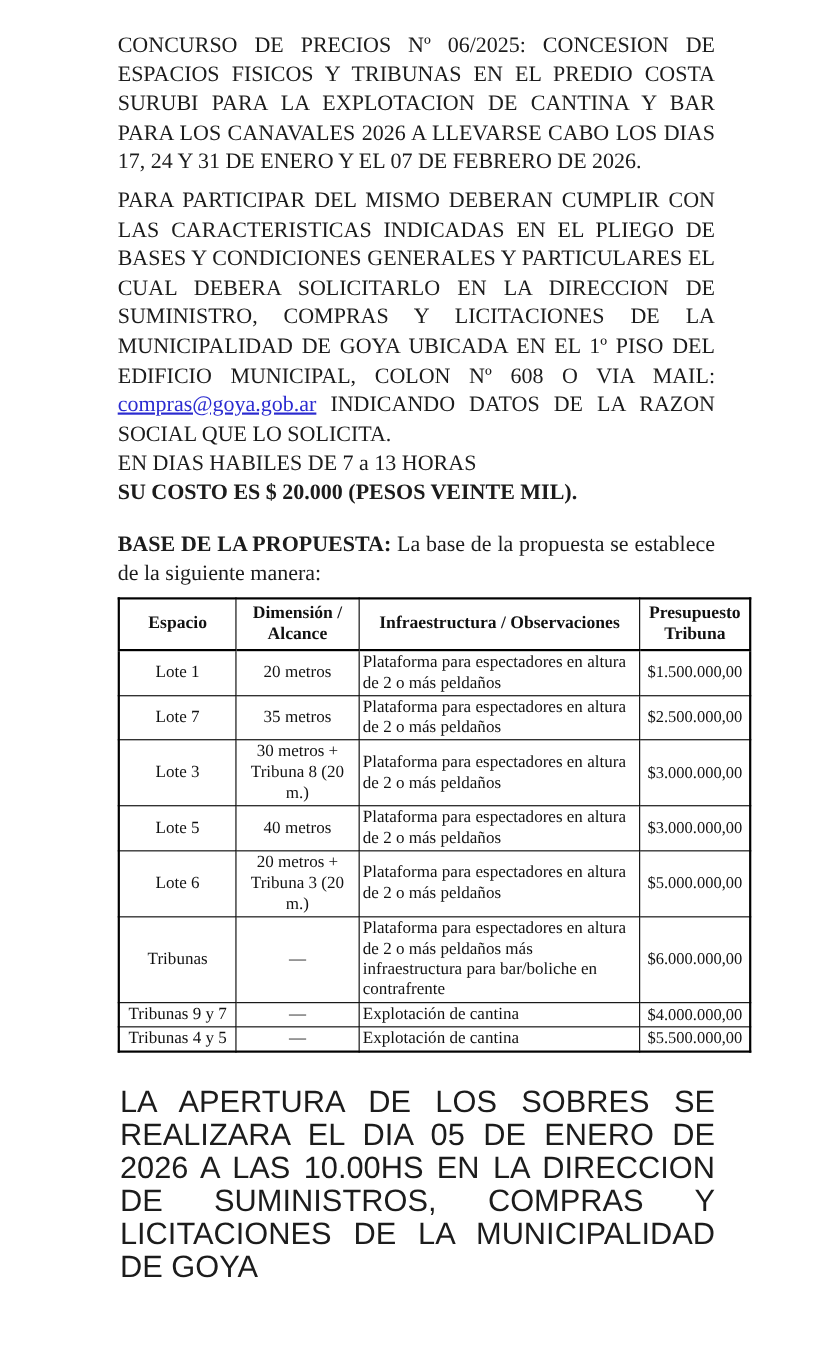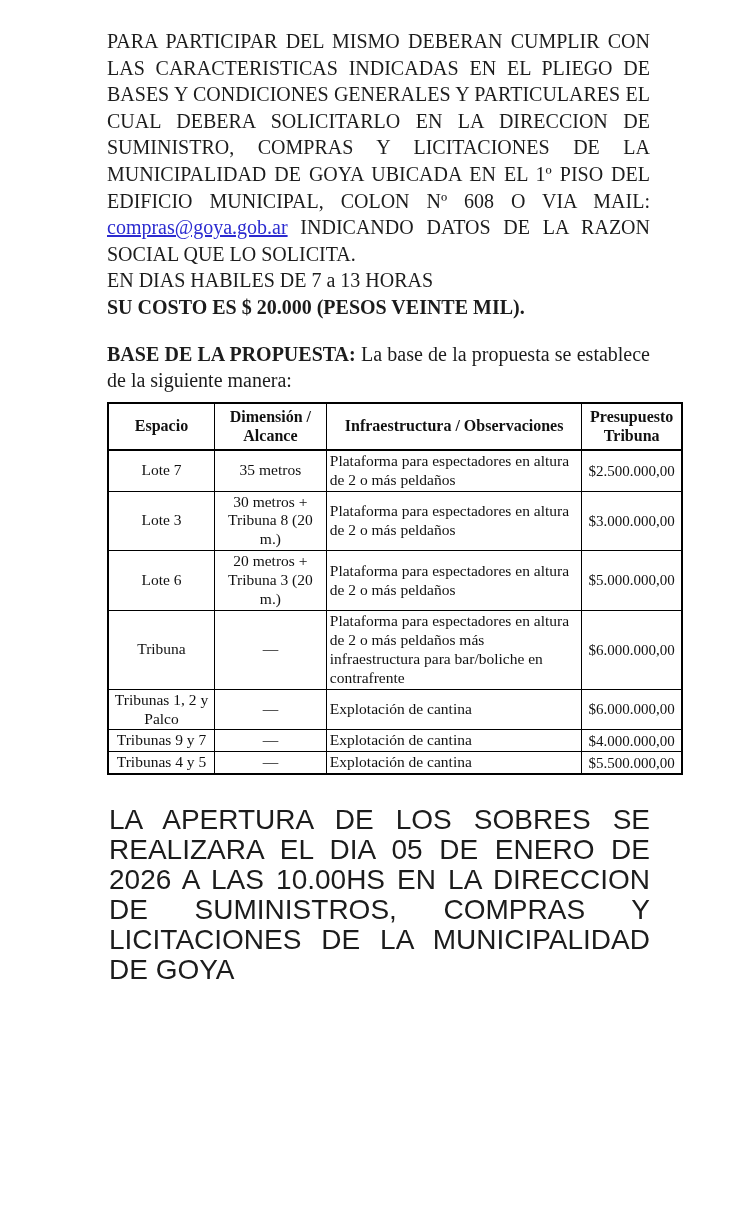--- a/index.html
+++ b/index.html
@@ -71,20 +71,21 @@
     line-height: 30px;
     text-align: justify;
     margin: 30px 0 0 2px;
   }
 </style>
 </head>
 <body>
 
 <div class="page">
 
+  <p class="serif justify">CONCURSO DE PRECIOS Nº 06/2025: CONCESION DE ESPACIOS FISICOS Y TRIBUNAS EN EL PREDIO COSTA SURUBI PARA LA EXPLOTACION DE CANTINA Y BAR PARA LOS CANAVALES 2026 A LLEVARSE CABO LOS DIAS 17, 24 Y 31 DE ENERO Y EL 07 DE FEBRERO DE 2026.</p>
 
   <p class="serif justify"><span>PARA PARTICIPAR DEL MISMO DEBERAN CUMPLIR CON LAS CARACTERISTICAS INDICADAS EN EL PLIEGO DE BASES Y CONDICIONES GENERALES Y PARTICULARES EL CUAL DEBERA SOLICITARLO EN LA DIRECCION DE SUMINISTRO, COMPRAS Y LICITACIONES DE LA MUNICIPALIDAD DE GOYA UBICADA EN EL 1º PISO DEL EDIFICIO MUNICIPAL, COLON Nº 608 O VIA MAIL: </span><a class="mail-link" href="#">compras@goya.gob.ar</a><span> INDICANDO DATOS DE LA RAZON SOCIAL QUE LO SOLICITA.</span><br><span>EN DIAS HABILES DE 7 a 13 HORAS</span><br><span class="bold">SU COSTO ES $ 20.000 (PESOS VEINTE MIL).</span></p>
 
   <p class="serif justify base-paragraph"><span class="bold">BASE DE LA PROPUESTA:</span><span> La base de la propuesta se establece de la siguiente manera:</span></p>
 
   <table class="proposal">
     <colgroup>
       <col class="col-espacio">
       <col class="col-dimension">
       <col class="col-infra">
@@ -93,47 +94,53 @@
     <thead>
       <tr>
         <th>Espacio</th>
         <th>Dimensión / Alcance</th>
         <th>Infraestructura / Observaciones</th>
         <th>Presupuesto Tribuna</th>
       </tr>
     </thead>
     <tbody>
       <tr>
+        <td class="c-center">Lote 1</td>
+        <td class="c-center">20 metros</td>
+        <td class="c-left">Plataforma para espectadores en altura de 2 o más peldaños</td>
+        <td class="c-money">$1.500.000,00</td>
+      </tr>
+      <tr>
         <td class="c-center">Lote 7</td>
         <td class="c-center">35 metros</td>
         <td class="c-left">Plataforma para espectadores en altura de 2 o más peldaños</td>
         <td class="c-money">$2.500.000,00</td>
       </tr>
       <tr>
         <td class="c-center">Lote 3</td>
         <td class="c-center">30 metros + Tribuna 8 (20 m.)</td>
         <td class="c-left">Plataforma para espectadores en altura de 2 o más peldaños</td>
         <td class="c-money">$3.000.000,00</td>
       </tr>
       <tr>
+        <td class="c-center">Lote 5</td>
+        <td class="c-center">40 metros</td>
+        <td class="c-left">Plataforma para espectadores en altura de 2 o más peldaños</td>
+        <td class="c-money">$3.000.000,00</td>
+      </tr>
+      <tr>
         <td class="c-center">Lote 6</td>
         <td class="c-center">20 metros + Tribuna 3 (20 m.)</td>
         <td class="c-left">Plataforma para espectadores en altura de 2 o más peldaños</td>
         <td class="c-money">$5.000.000,00</td>
       </tr>
       <tr>
-        <td class="c-center">Tribuna</td>
+        <td class="c-center">Tribunas</td>
         <td class="c-center">—</td>
         <td class="c-left">Plataforma para espectadores en altura de 2 o más peldaños más infraestructura para bar/boliche en contrafrente</td>
-        <td class="c-money">$6.000.000,00</td>
-      </tr>
-      <tr>
-        <td class="c-center">Tribunas 1, 2 y Palco</td>
-        <td class="c-center">—</td>
-        <td class="c-left">Explotación de cantina</td>
         <td class="c-money">$6.000.000,00</td>
       </tr>
       <tr>
         <td class="c-center">Tribunas 9 y 7</td>
         <td class="c-center">—</td>
         <td class="c-left">Explotación de cantina</td>
         <td class="c-money">$4.000.000,00</td>
       </tr>
       <tr>
         <td class="c-center">Tribunas 4 y 5</td>

